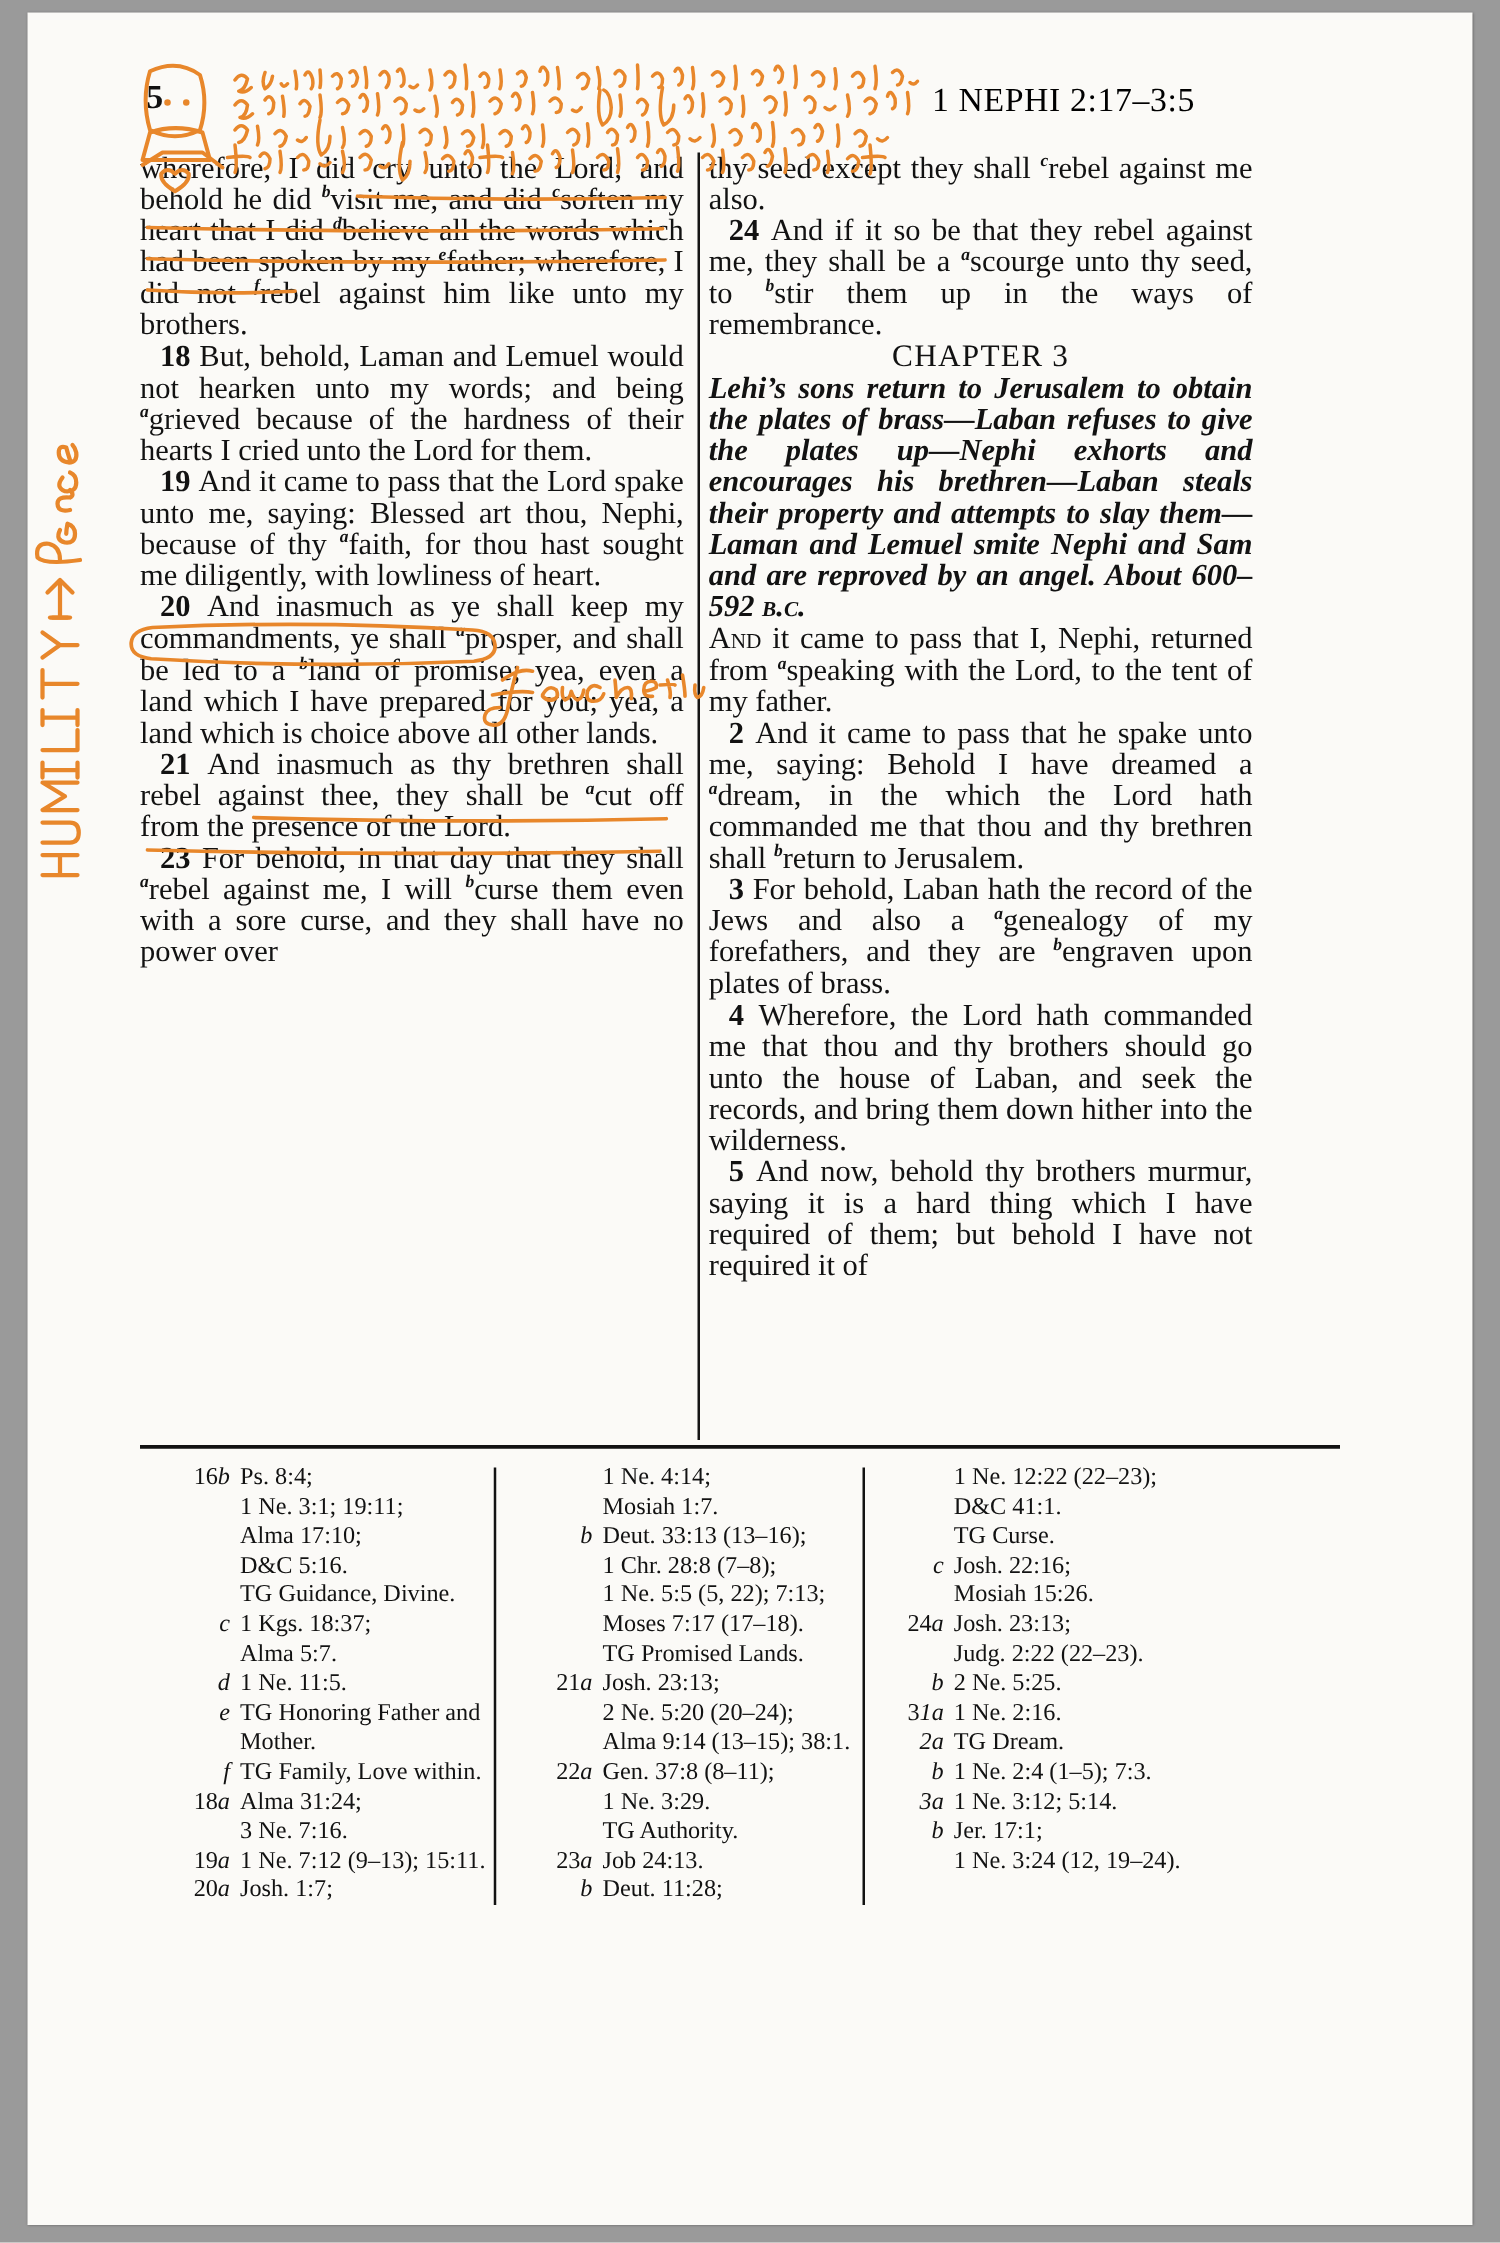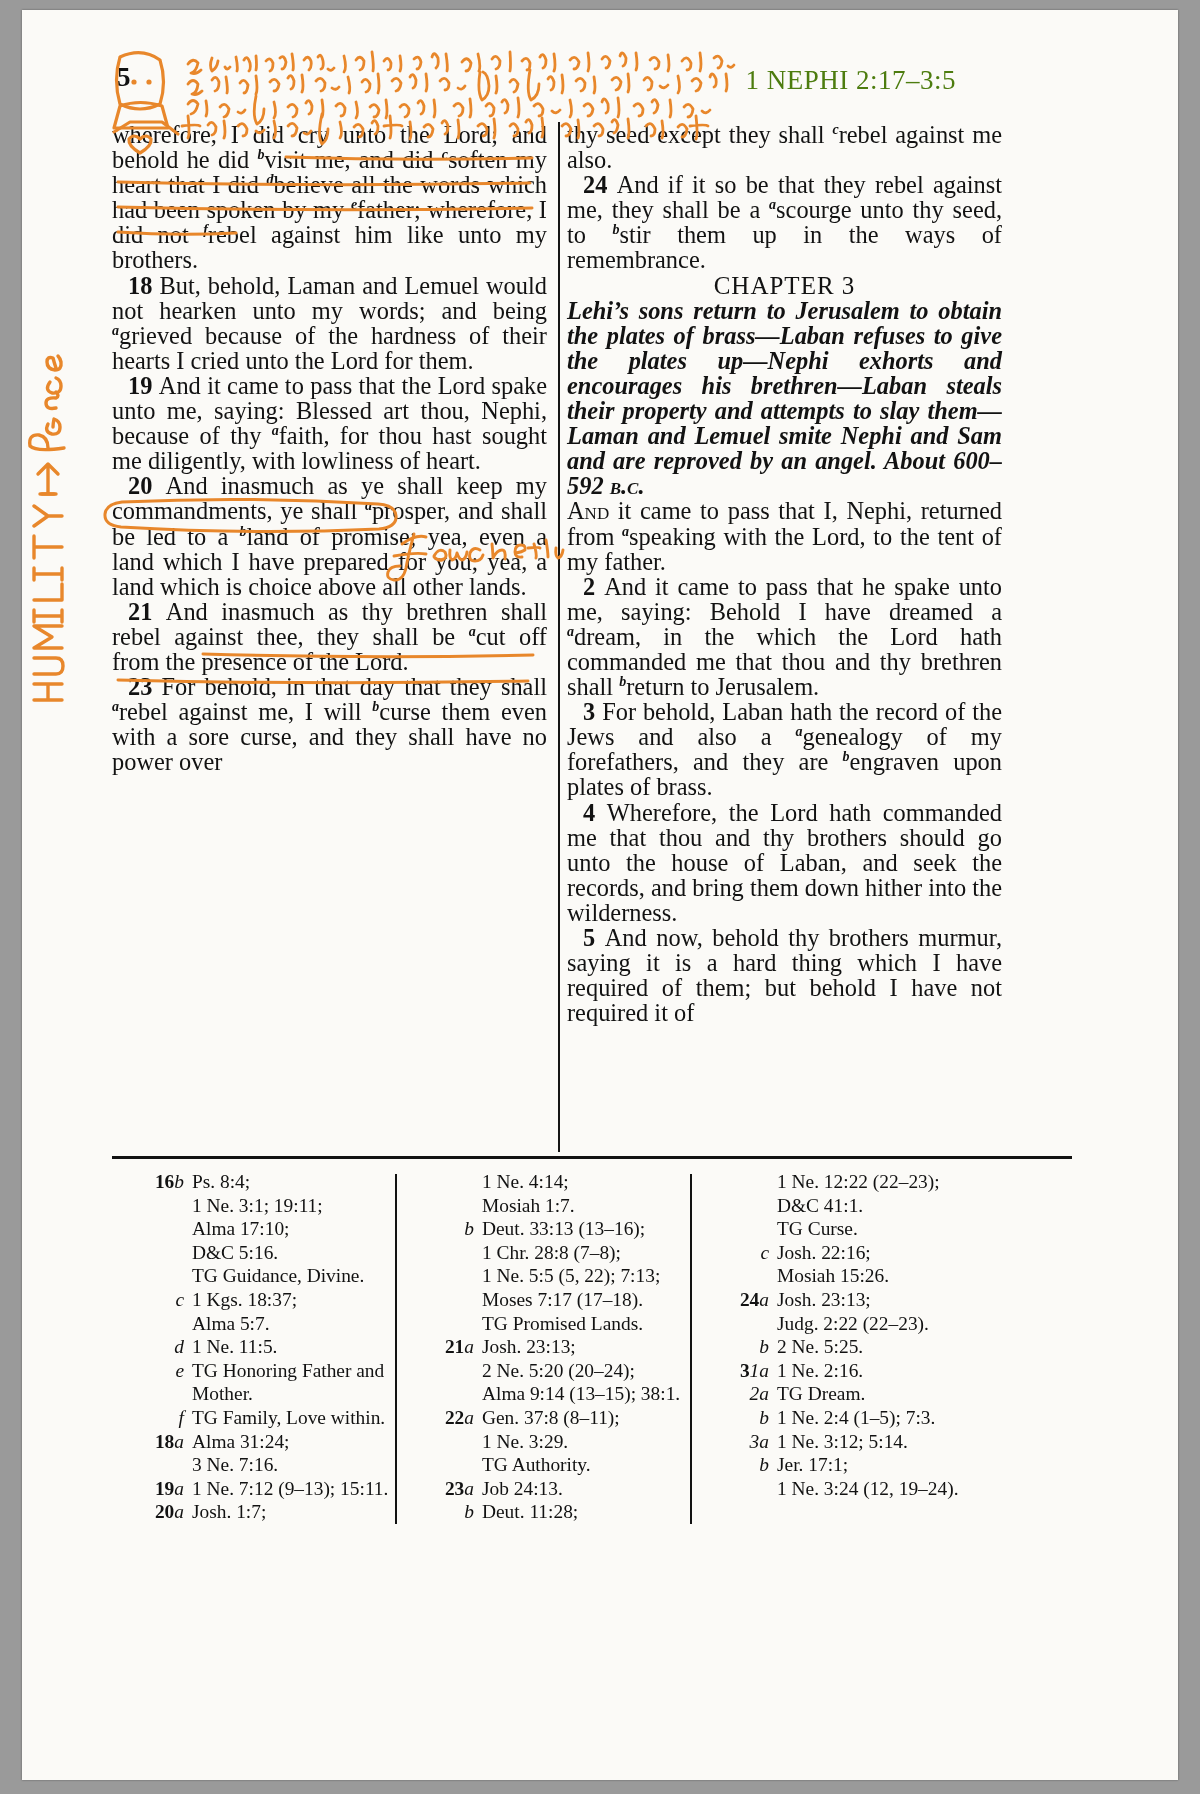--- a/index.html
+++ b/index.html
@@ -16,21 +16,21 @@
     background:#fbfaf7;
     box-shadow:0 0 2px rgba(0,0,0,.4);
   }
   .folio{
     position:absolute; left:95px; top:52px;
     font-size:27px; font-weight:700; color:#111;
     font-family:"Liberation Serif", serif;
   }
   .running-head{
     position:absolute; right:222px; top:55px;
-    font-size:27px; letter-spacing:.5px; color:#4d7c0f;
+    font-size:27px; letter-spacing:.5px; color:#000000;
     font-family:"Liberation Serif", serif;
   }
   
   .cols{
     position:absolute;
     left:90px; top:112px;
     width:960px; height:1030px;
   }
   .col{
     position:absolute; top:0; width:435px; height:1030px;
@@ -75,32 +75,32 @@
     position:absolute; left:90px; top:1146px; width:960px; height:3px;
     background:#121212;
   }
   .fnotes{
     position:absolute; left:90px; top:1160px; width:985px; height:380px;
     font-size:19.4px; line-height:23.6px; color:#121212;
   }
   .fncol{position:absolute; top:0; width:282px;}
   .fncol.c1{left:10px;}
   .fncol.c2{left:300px;}
-  .fncol.c3{left:595px;}
+  .fncol.c3{left:581px;}
   .fnsep{
     position:absolute; top:4px; width:2px; height:350px; background:#121212;
   }
   .fnsep.s1{left:283px;}
   .fnsep.s2{left:578px;}
   .fnrow{display:flex; align-items:baseline;}
   .fnkey{
     width:62px; text-align:right; padding-right:8px;
     flex:0 0 62px; white-space:nowrap;
   }
-  .fnkey .num{font-weight:700;margin-top:26px;}
+  .fnkey .num{font-weight:400;margin-top:26px;}
   .fnkey .let{font-style:italic;}
   .fnval{flex:1 1 auto;}
   .tg{font-variant:small-caps; font-size:19.4px;}
 </style>
 </head>
 <body>
 
 <div class="page">
 
   <div class="folio">5</div>

